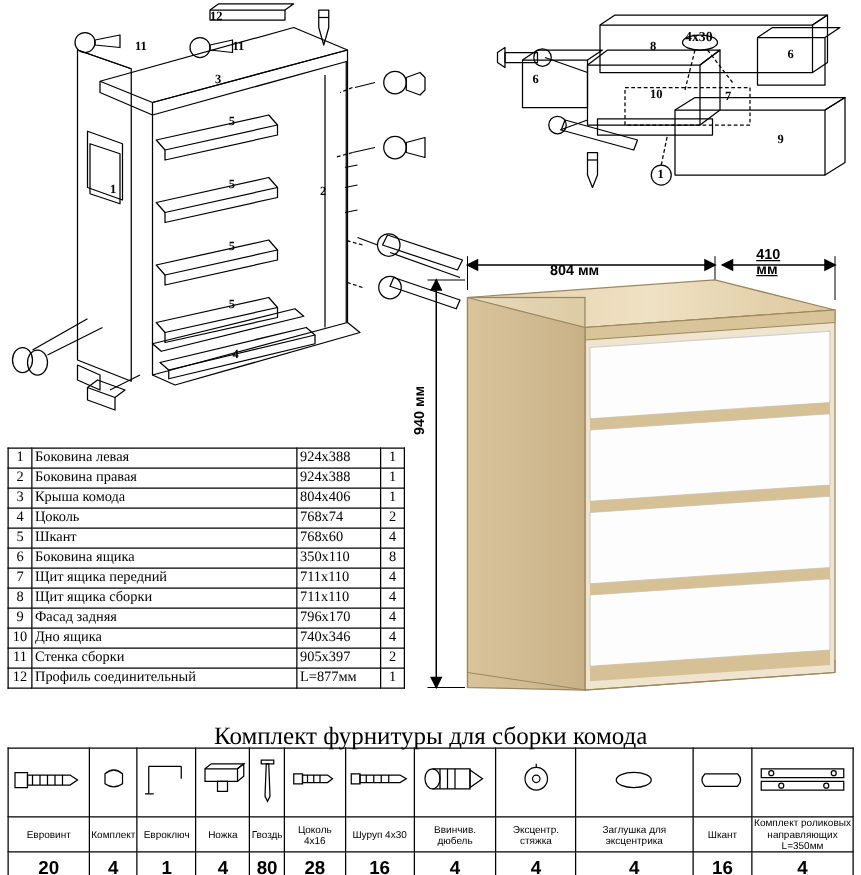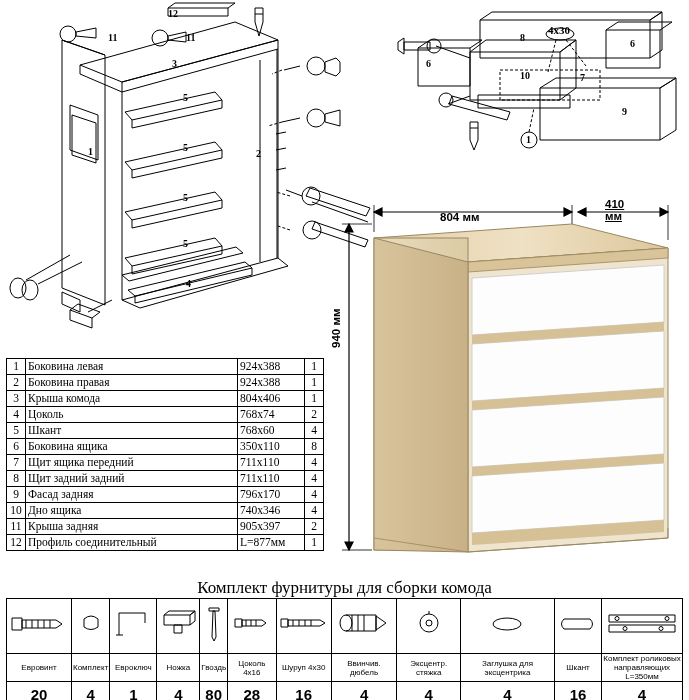--- a/index.html
+++ b/index.html
@@ -29,21 +29,21 @@
     white-space:nowrap;
   }
   .parts-table td.num{width:14px;text-align:center;}
   .parts-table td.name{}
   .parts-table td.dim{width:62px;}
   .parts-table td.qty{width:14px;text-align:center;}
 
   
   .hw-title{
     position:absolute;left:0;top:578px;width:689px;
-    text-align:center;font-size:17px;
+    text-align:center;font-size:20px;
     font-family:"Liberation Serif", serif;
   }
   .hw-table{
     position:absolute;left:6px;top:598px;width:677px;
     border-collapse:collapse;
     font-family:"Liberation Sans", sans-serif;
   }
   .hw-table td{border:1px solid #000;text-align:center;vertical-align:middle;}
   .hw-table tr.pic td{height:52px;}
   .hw-table tr.lbl td{height:22px;font-size:8px;line-height:9px;padding:0 1px;}
@@ -310,39 +310,39 @@
           <td class="qty">8</td>
         </tr>
         <tr>
           <td class="num">7</td>
           <td class="name">Щит ящика передний</td>
           <td class="dim">711х110</td>
           <td class="qty">4</td>
         </tr>
         <tr>
           <td class="num">8</td>
-          <td class="name">Щит задний задний</td>
+          <td class="name">Щит ящика сборки</td>
           <td class="dim">711х110</td>
           <td class="qty">4</td>
         </tr>
         <tr>
           <td class="num">9</td>
           <td class="name">Фасад задняя</td>
           <td class="dim">796х170</td>
           <td class="qty">4</td>
         </tr>
         <tr>
           <td class="num">10</td>
           <td class="name">Дно ящика</td>
           <td class="dim">740х346</td>
           <td class="qty">4</td>
         </tr>
         <tr>
           <td class="num">11</td>
-          <td class="name">Крыша задняя</td>
+          <td class="name">Стенка сборки</td>
           <td class="dim">905х397</td>
           <td class="qty">2</td>
         </tr>
         <tr>
           <td class="num">12</td>
           <td class="name">Профиль соединительный</td>
           <td class="dim">L=877мм</td>
           <td class="qty">1</td>
         </tr>
       </tbody>

